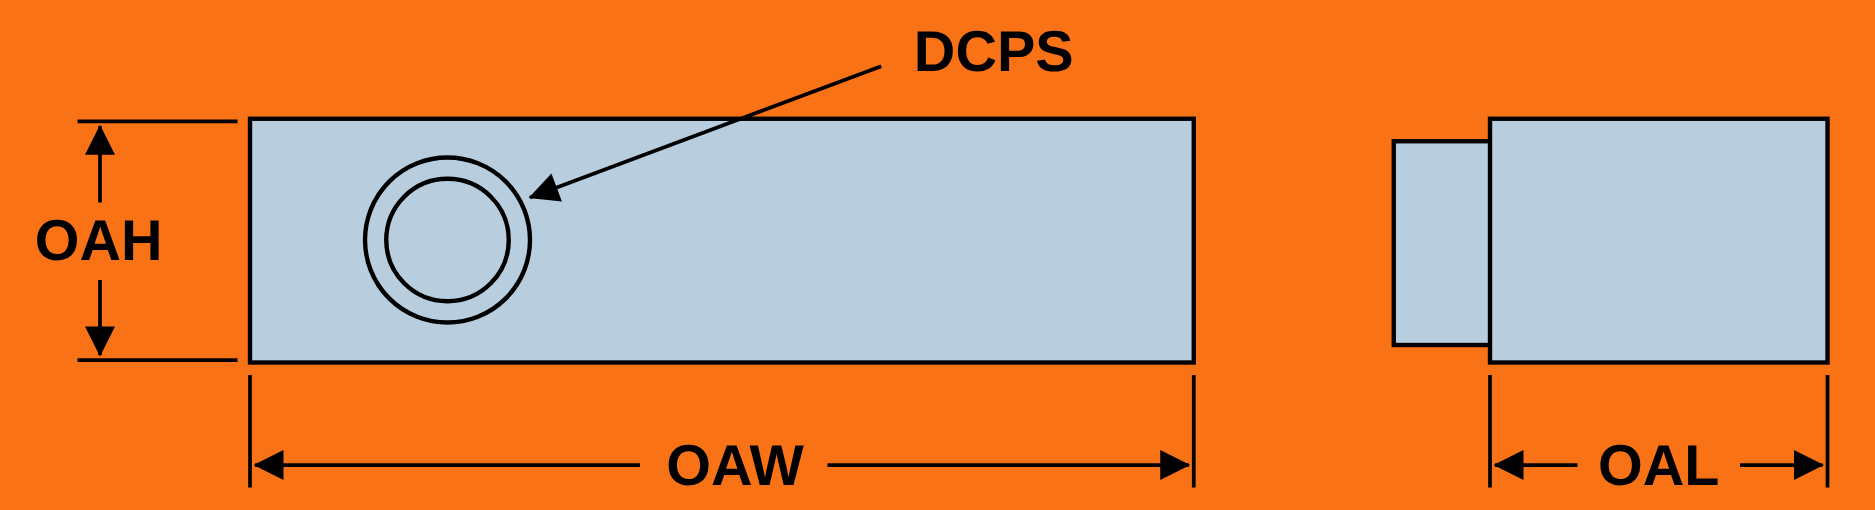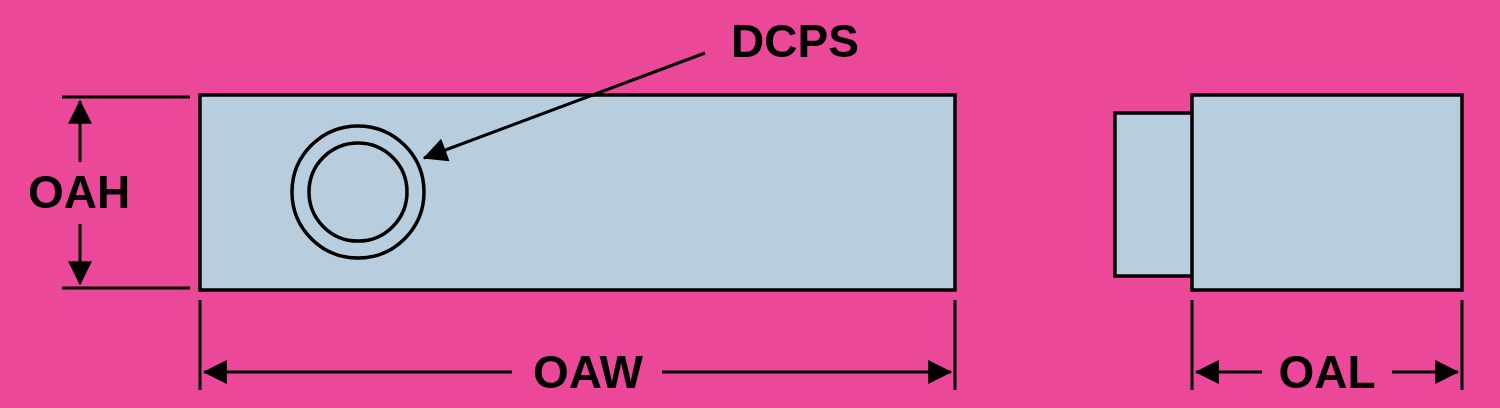--- a/index.html
+++ b/index.html
@@ -4,21 +4,21 @@
 <style>
   html, body {
     margin: 0;
     padding: 0;
     background: #ffffff;
   }
   .stage {
     position: relative;
     width: 1500px;
     height: 408px;
-    background: #ec4899;
+    background: #f97316;
     overflow: hidden;
     font-family: "Liberation Sans", sans-serif;
   }
   svg { display: block; }
   .dim-label {
     font-family: "Liberation Sans", sans-serif;
     font-weight: bold;
     font-size: 46px;
     fill: #000000;
   }

